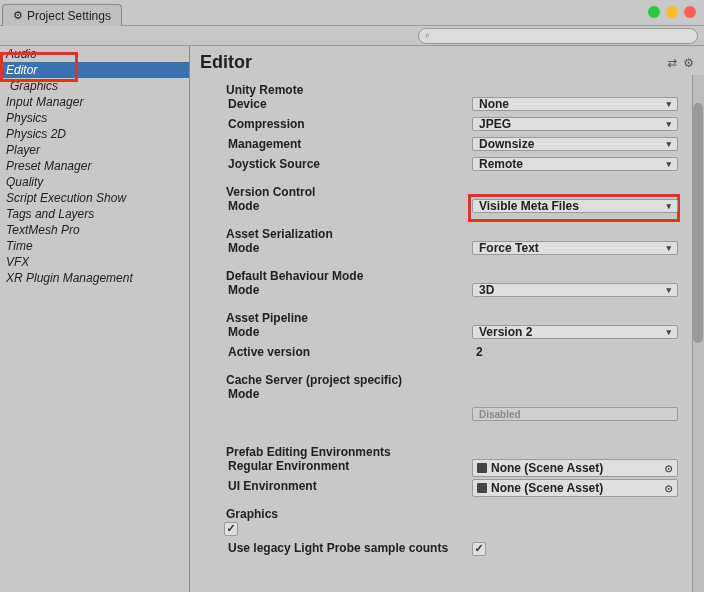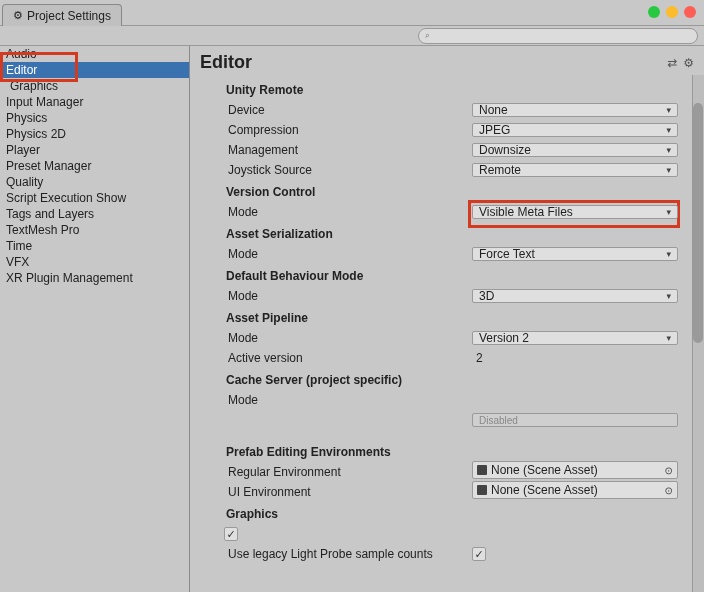--- a/index.html
+++ b/index.html
@@ -13,36 +13,36 @@
 .traffic .g { background: #28c940; }
 .traffic .y { background: #fdbc2c; }
 .traffic .r { background: #fd5f57; }
 
 .search-bar { height: 20px; background: #c8c8c8; border-bottom: 1px solid #999; display: flex; justify-content: flex-end; padding-right: 6px; align-items: center; }
 .search-input { width: 280px; height: 16px; background: #dcdcdc; border: 1px solid #9a9a9a; border-radius: 8px; padding: 0 6px; font-size: 10px; color: #555; display: flex; align-items: center; }
 
 .main { display: flex; height: 546px; }
 
 .sidebar { width: 190px; background: #c8c8c8; border-right: 1px solid #8a8a8a; overflow: hidden; position: relative; }
-.sidebar-item { padding: 1px 6px; font-size: 12px; cursor: pointer; }
+.sidebar-item { padding: 1px 6px; font-size: 12px; cursor: pointer; font-style: italic; }
 .sidebar-item.selected { background: #3a72b0; color: #fff; }
 .redbox { position: absolute; border: 3px solid #d43a1f; pointer-events: none; }
 .redbox.sb { top: 6px; left: 0; width: 78px; height: 30px; }
 
 .content { flex: 1; background: #c8c8c8; position: relative; display: flex; flex-direction: column; }
 .content-header { padding: 6px 10px 2px 10px; display: flex; align-items: center; }
 .content-header h1 { font-size: 18px; font-weight: bold; flex: 1; }
 .header-icons { display: flex; gap: 6px; color: #555; font-size: 12px; }
 
 .scrollpane { flex: 1; overflow-y: hidden; padding: 0 10px 0 6px; position: relative; }
 .scrollbar-fake { position: absolute; right: 0; top: 0; width: 12px; height: 100%; background: #bdbdbd; border-left: 1px solid #999; }
 .scrollbar-thumb { position: absolute; width: 10px; background: #9a9a9a; border-radius: 5px; right: 1px; top: 28px; height: 240px; }
 
 .section-title { font-weight: bold; font-size: 12px; margin-top: 8px; padding-left: 2px; }
-.row { display: flex; align-items: flex-end; height: 20px; }
+.row { display: flex; align-items: flex-start; height: 20px; font-weight: bold; }
 .row-label { width: 248px; padding-left: 4px; font-size: 12px; }
 .row-control { flex: 1; }
 
 .dropdown { height: 14px; background: #dfdfdf; border: 1px solid #9a9a9a; border-radius: 2px; display: flex; align-items: center; padding: 0 6px; font-size: 12px; position: relative; }
 .dropdown::after { content: "▾"; position: absolute; right: 6px; font-size: 9px; color: #444; }
 .dropdown.small-text { font-size: 11px; }
 .dropdown.disabled { background: #cfcfcf; color: #888; }
 .dropdown.disabled::after { content: ""; }
 
 .objectfield { height: 18px; background: #dfdfdf; border: 1px solid #9a9a9a; border-radius: 2px; display: flex; align-items: center; padding: 1px 4px; font-size: 12px; position: relative; }

